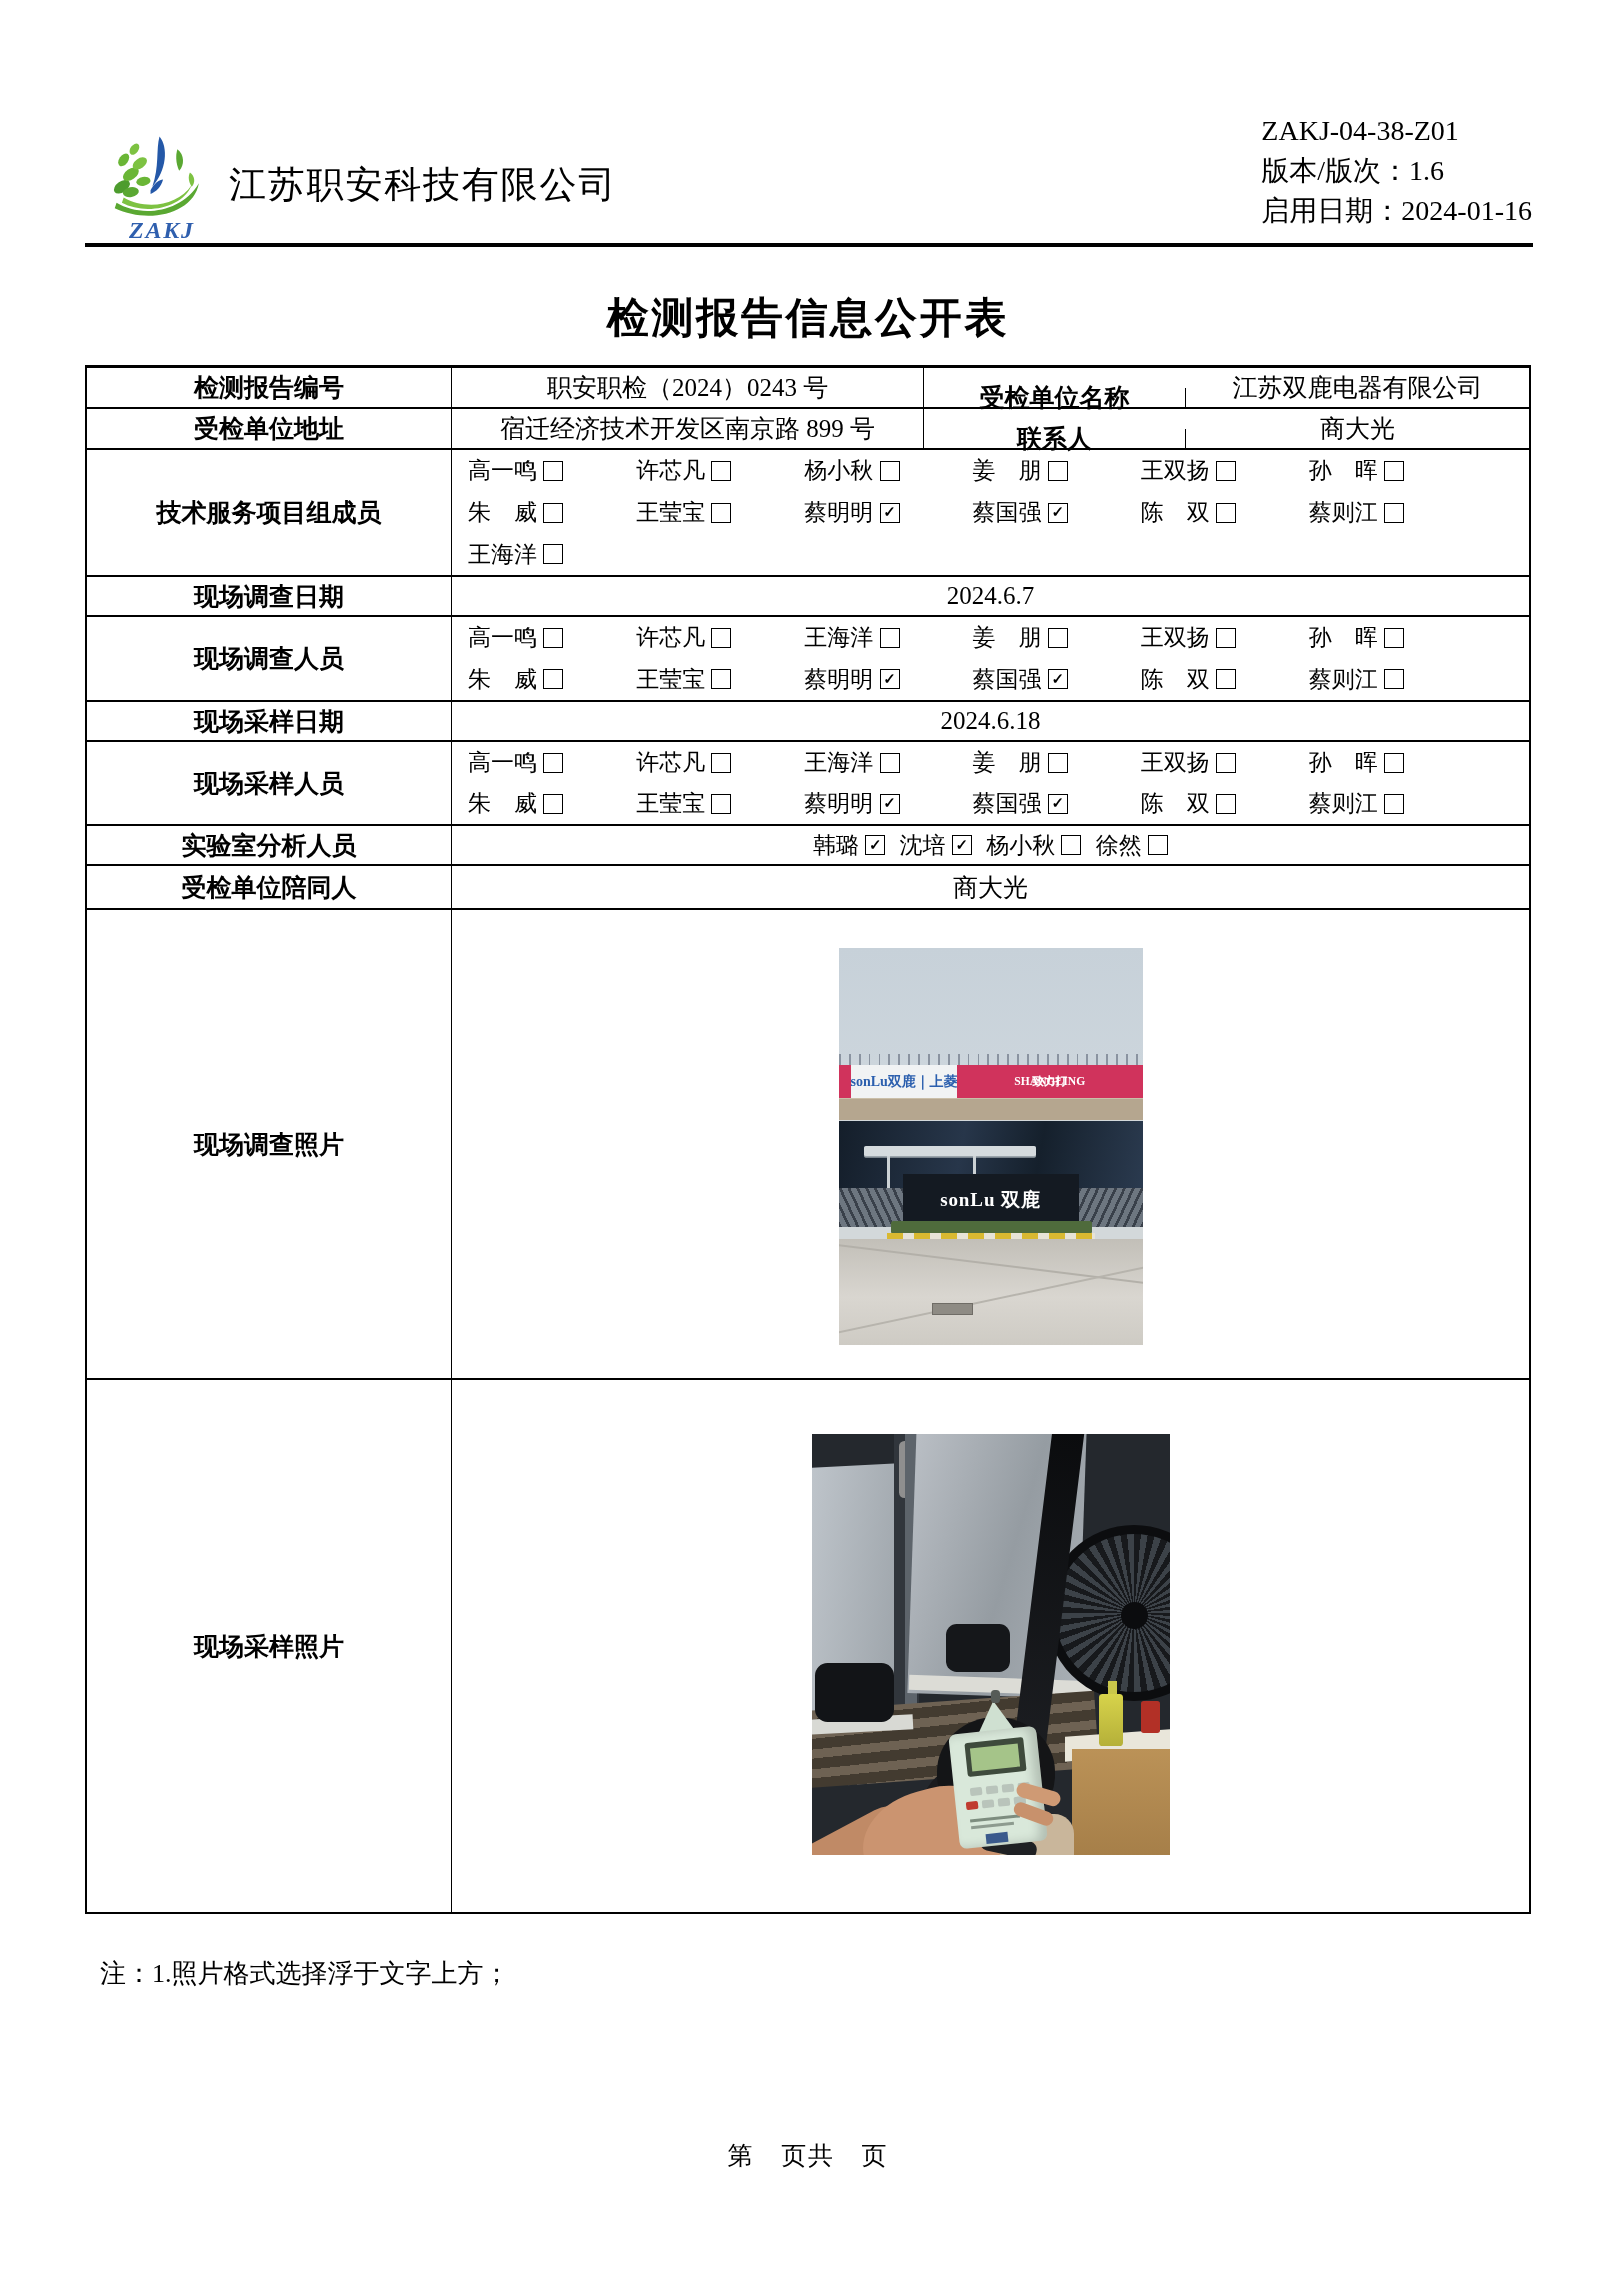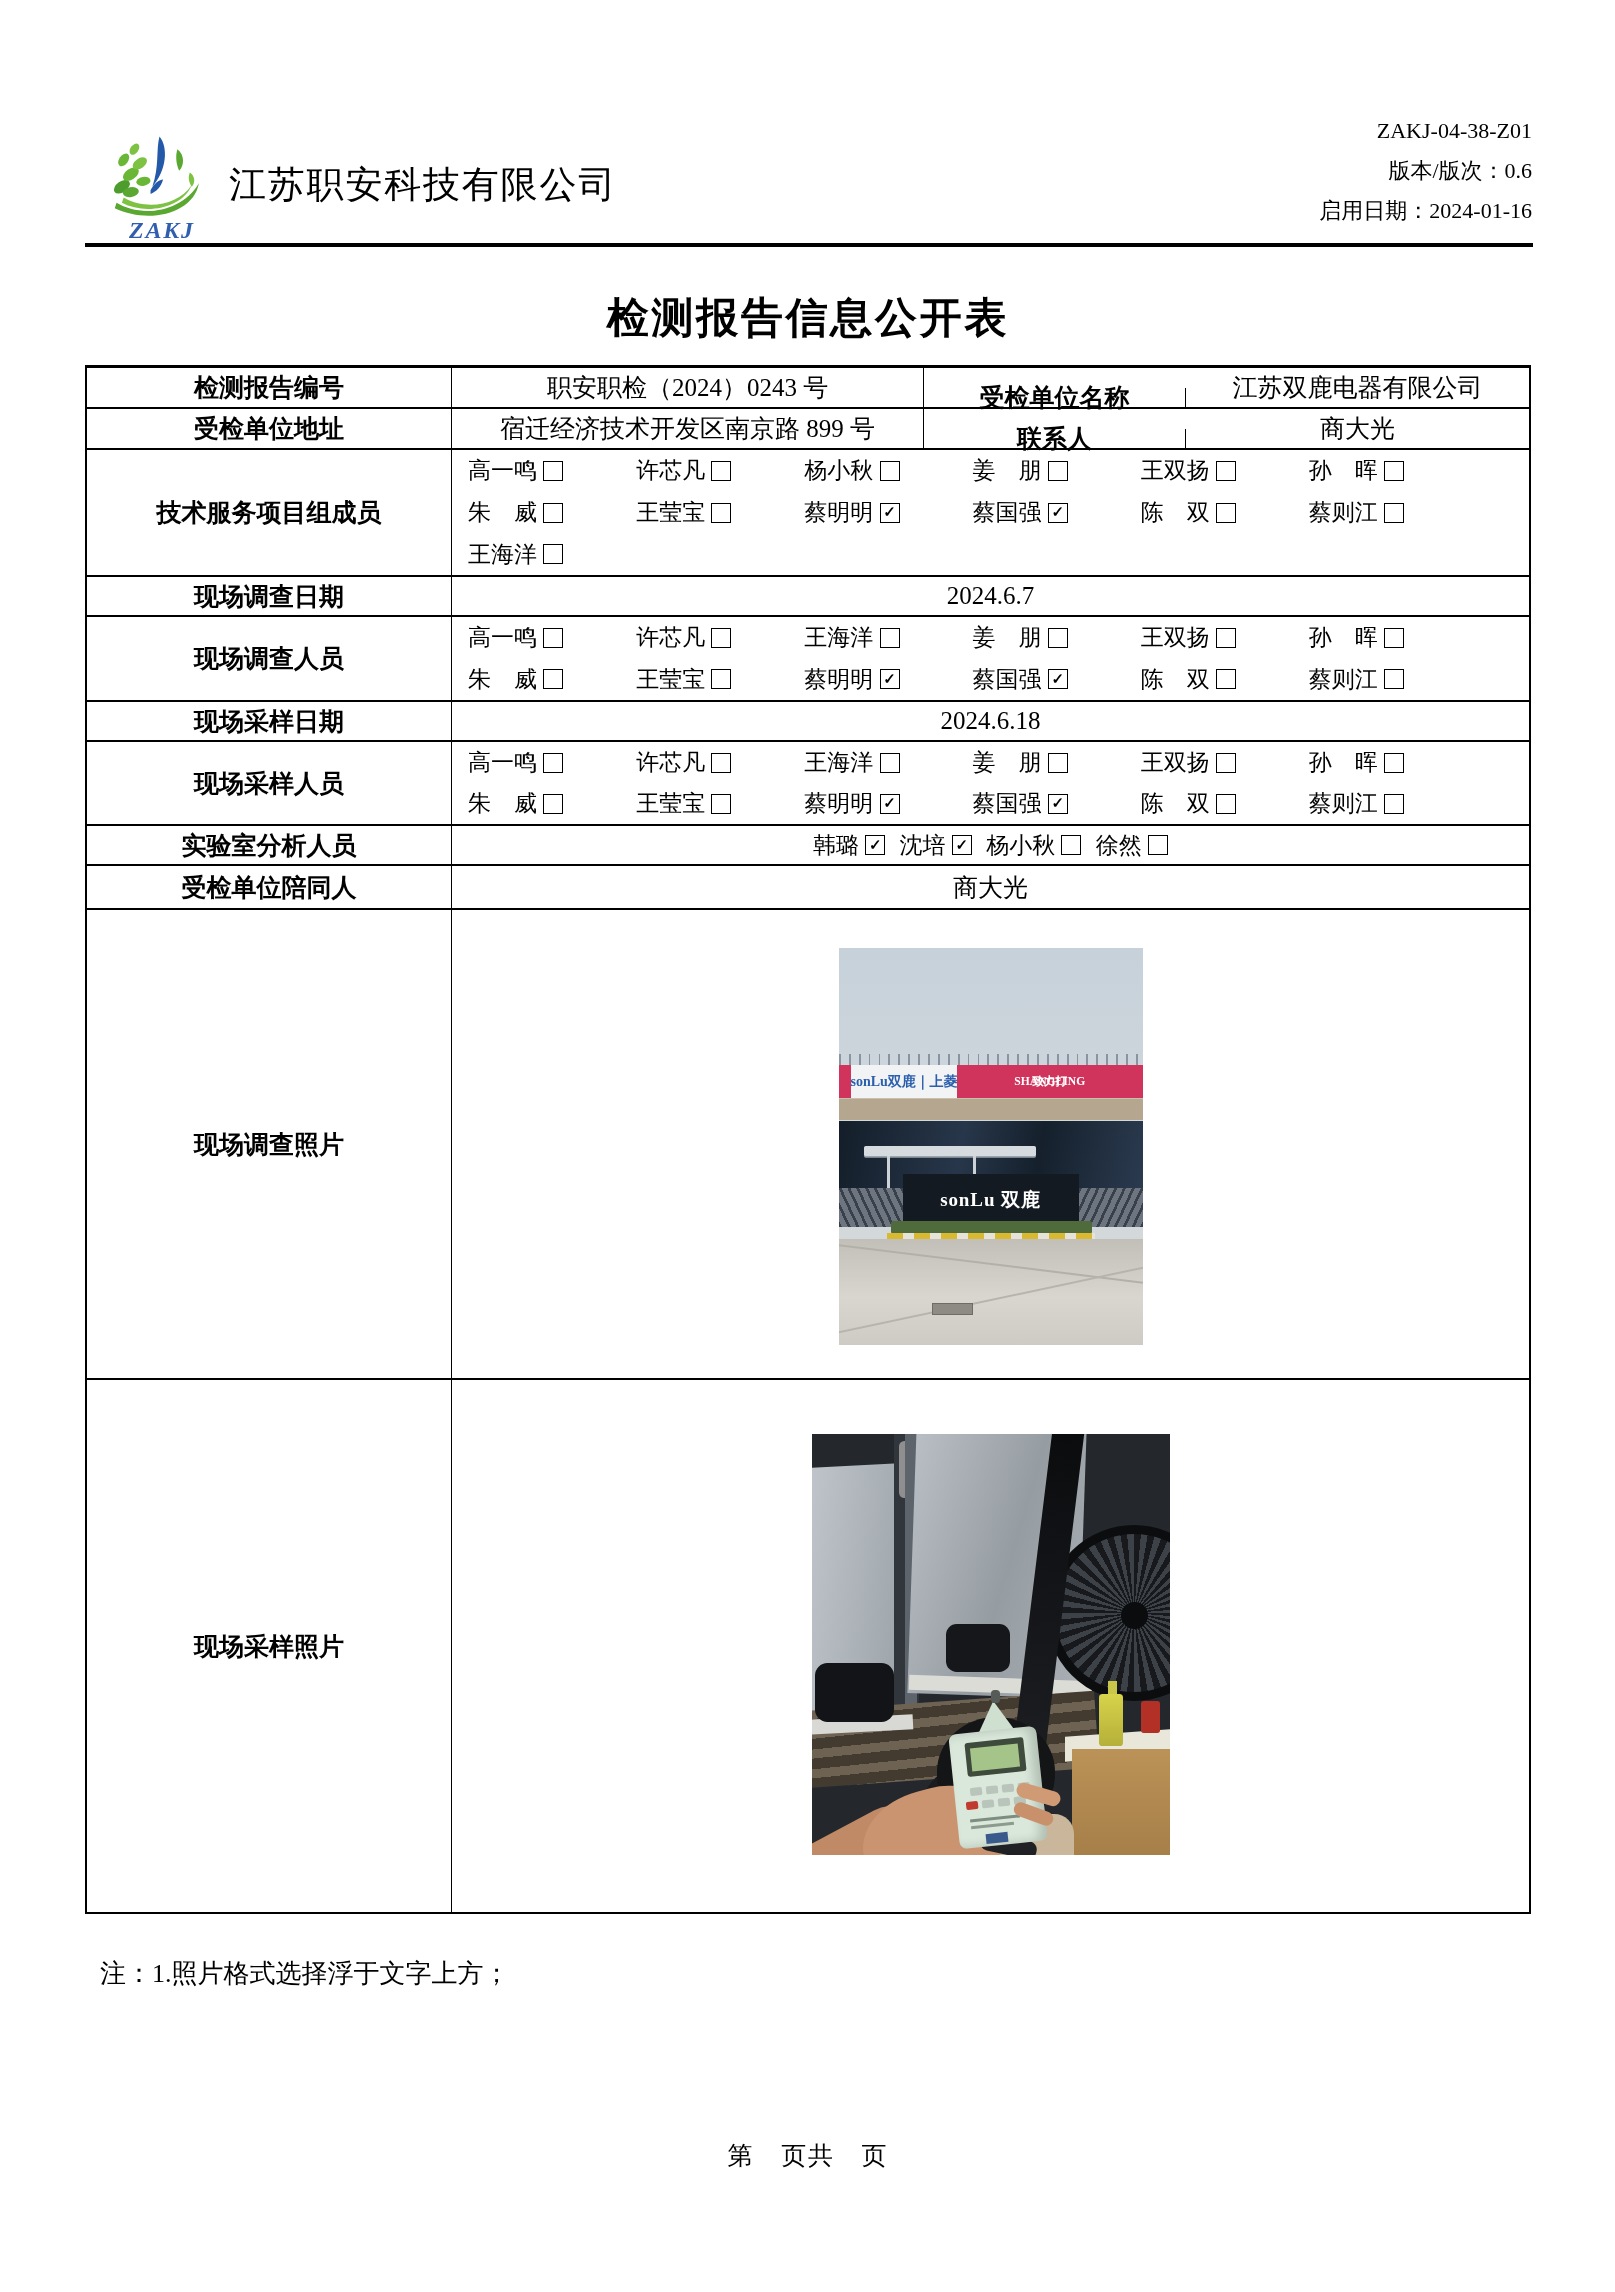--- a/index.html
+++ b/index.html
@@ -6,21 +6,21 @@
   .page{position:relative;width:1616px;height:2293px;background:#ffffff;margin:0 auto;
         font-family:"Liberation Serif","DejaVu Serif",serif;color:#000;overflow:hidden;}
 
   
   .logo-wrap{position:absolute;left:104px;top:131px;width:116px;height:115px;}
   .logo-svg{display:block;width:111px;height:90px;}
   .logo-zakj{display:block;text-align:center;font-style:italic;font-weight:bold;
              font-size:24px;color:#2f5fae;letter-spacing:1.8px;margin-top:-3.6px;
              font-family:"Liberation Serif",serif;}
   .company-name{position:absolute;left:229px;top:160px;font-size:37px;letter-spacing:1.8px;}
-  .doc-meta{position:absolute;right:84px;top:111px;text-align:right;font-size:22px;line-height:40px;}
+  .doc-meta{position:absolute;right:84px;top:111px;font-size:28px;line-height:40px;}
   .hdr-rule{position:absolute;left:85px;top:243px;width:1448px;height:3.6px;background:#000;}
 
   
   .doc-title{position:absolute;left:0;top:290px;width:100%;text-align:center;
              font-size:42px;font-weight:bold;letter-spacing:2.7px;margin:0;}
 
   
   .doc-table{position:absolute;left:85px;top:365px;width:1446px;
              border:2.7px solid #000;border-top-width:3.6px;box-sizing:border-box;}
   .tr{display:flex;border-bottom:2.7px solid #000;box-sizing:border-box;}
@@ -179,21 +179,21 @@
       <ellipse cx="30" cy="68" rx="9" ry="5.5" transform="rotate(-10 30 68)" fill="#5aa832"></ellipse>
       <ellipse cx="44" cy="56" rx="8" ry="5" transform="rotate(-10 44 56)" fill="#6ab636"></ellipse>
       <ellipse cx="22" cy="32" rx="8" ry="5" transform="rotate(-55 22 32)" fill="#6ab636"></ellipse>
       <ellipse cx="34" cy="20" rx="7" ry="4.5" transform="rotate(-55 34 20)" fill="#7dc242"></ellipse>
     </svg>
     <span class="logo-zakj">ZAKJ</span>
   </div>
   <div class="company-name">江苏职安科技有限公司</div>
   <div class="doc-meta">
     <div>ZAKJ-04-38-Z01</div>
-    <div>版本/版次：0.6</div>
+    <div>版本/版次：1.6</div>
     <div>启用日期：2024-01-16</div>
   </div>
   <div class="hdr-rule"></div>
 
   <h1 class="doc-title">检测报告信息公开表</h1>
 
   <div class="doc-table">
 
     <div class="tr r-small">
       <div class="td lbl c1">检测报告编号</div>

